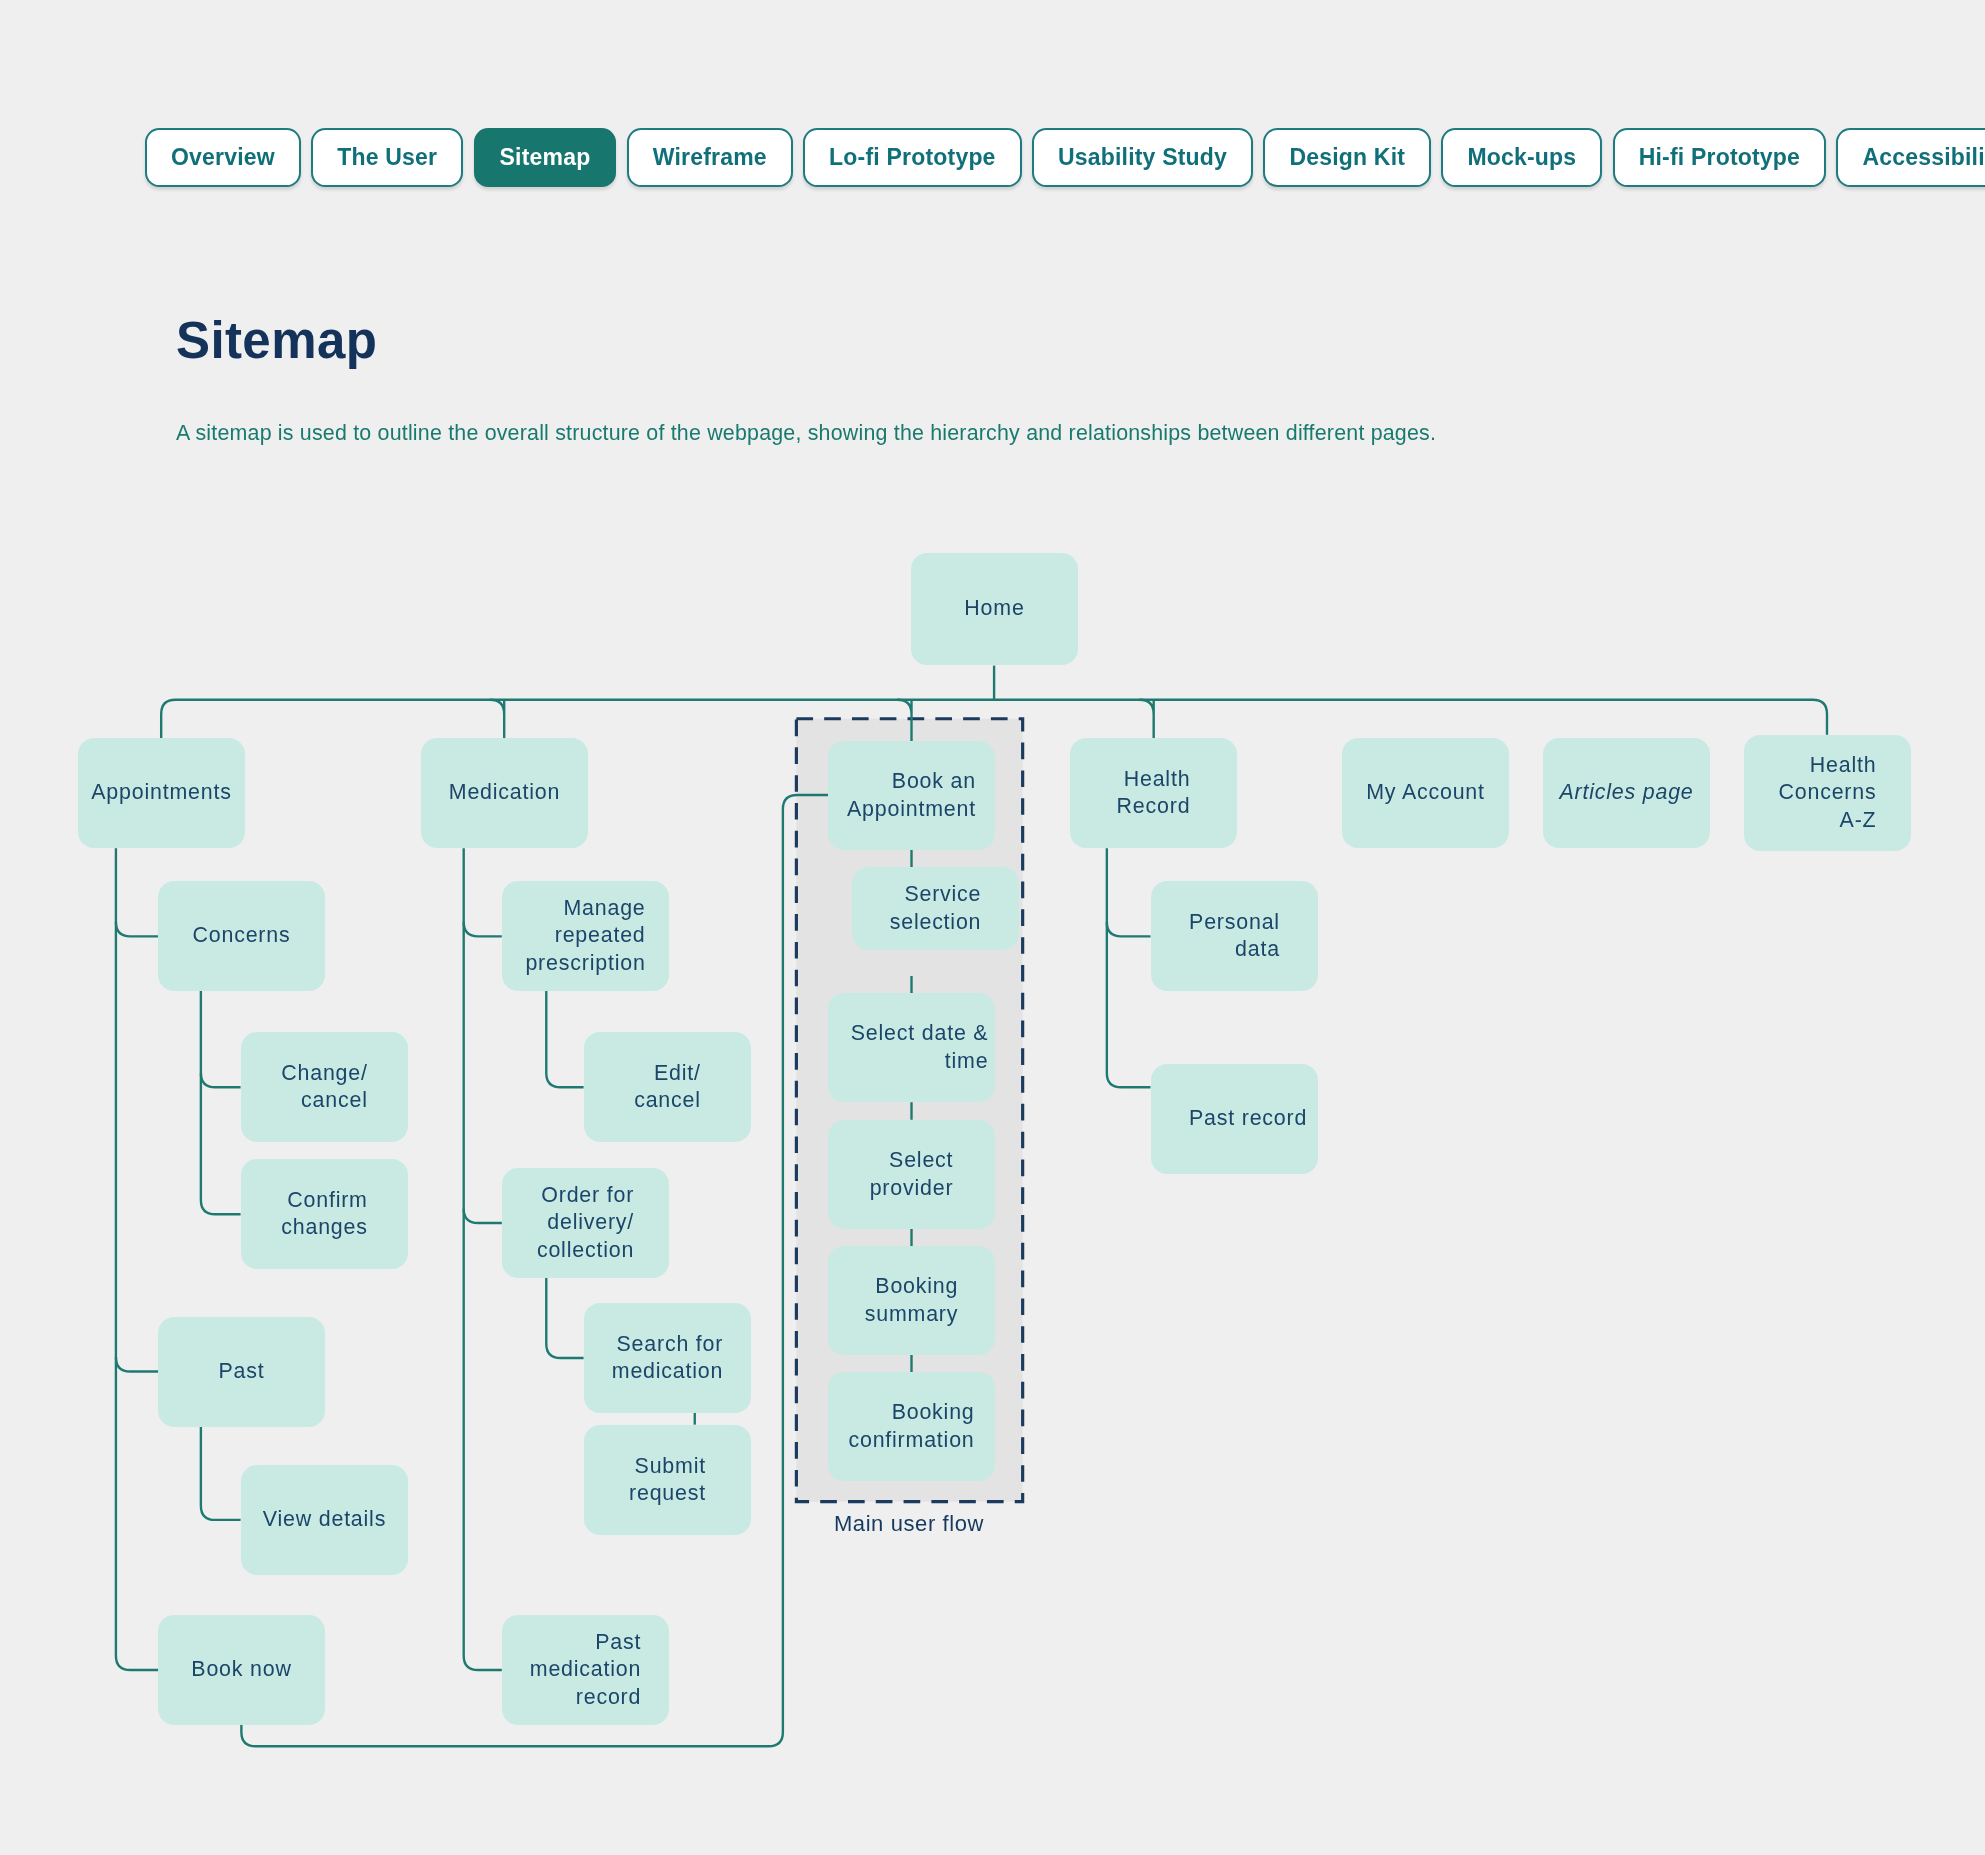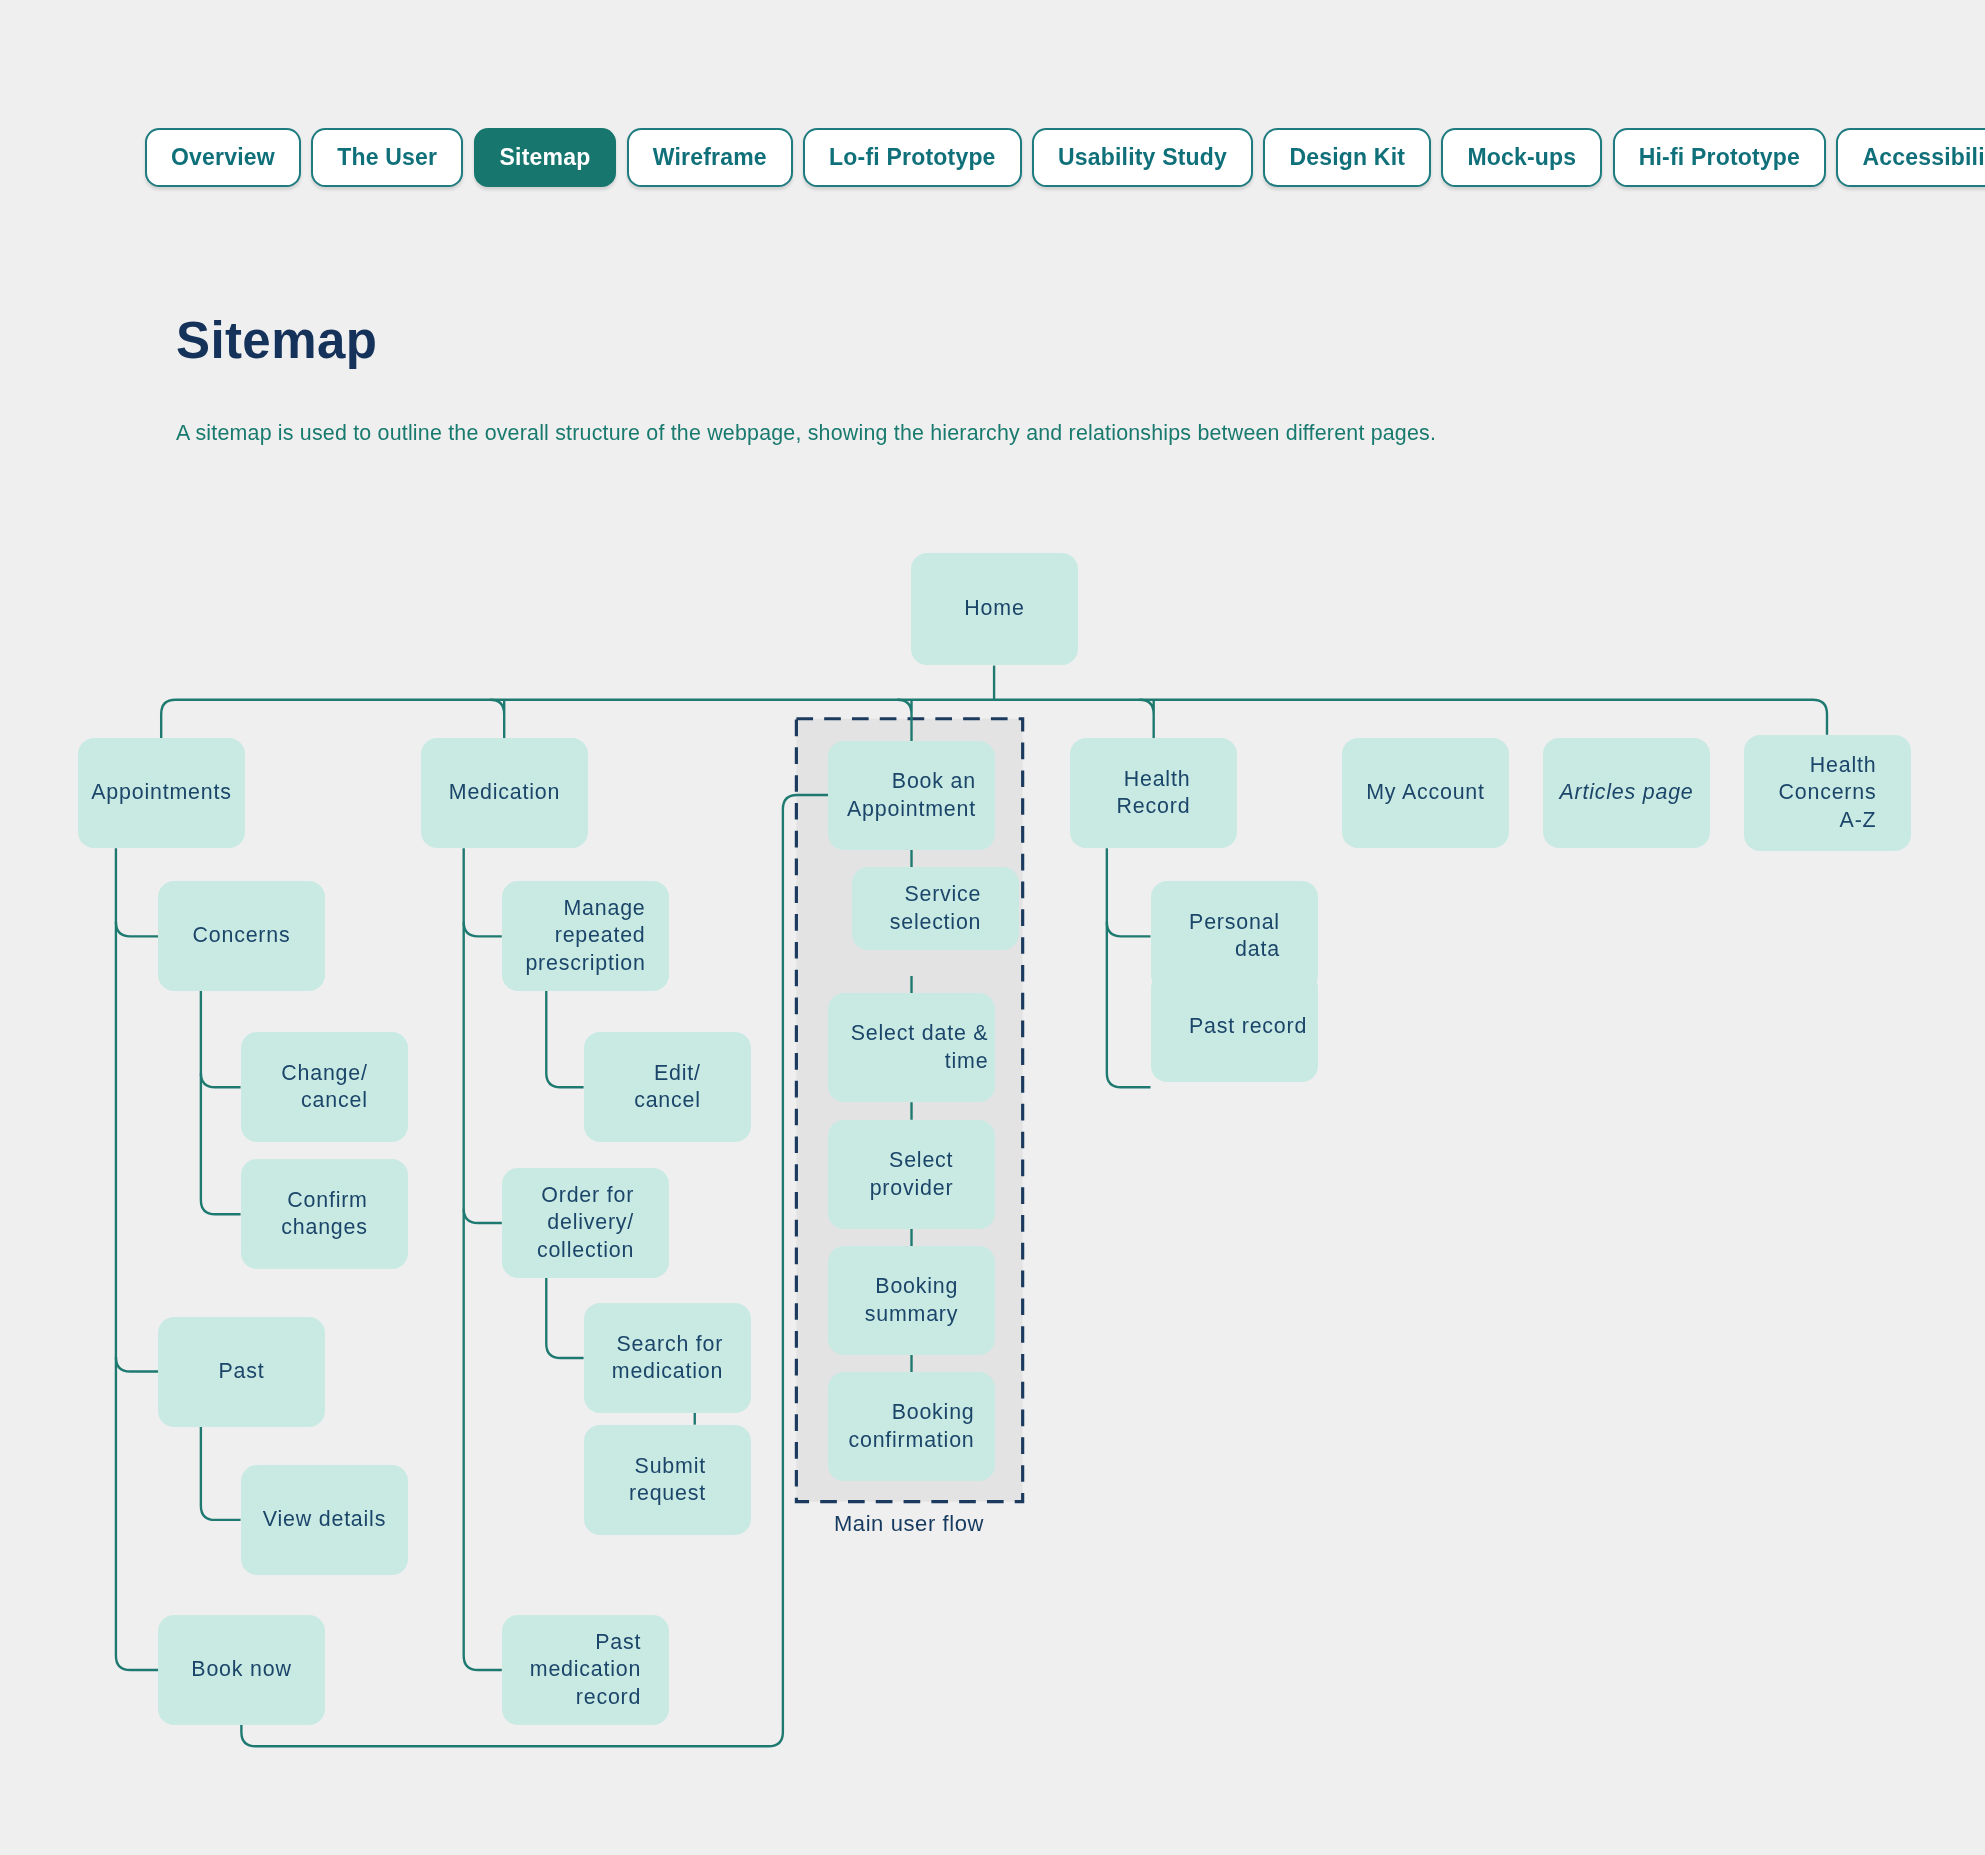--- a/index.html
+++ b/index.html
@@ -134,19 +134,19 @@
         <div class="node" style="left: 828px; top: 993px; width: 167px; height: 109px; padding-left: 21px;">Select date &amp;
 time</div>
         <div class="node" style="left: 828px; top: 1120px; width: 167px; height: 109px;">Select
 provider</div>
         <div class="node" style="left: 828px; top: 1246px; width: 167px; height: 109px;">Booking
 summary</div>
         <div class="node" style="left: 828px; top: 1372px; width: 167px; height: 109px;">Booking
 confirmation</div>
         <div class="node" style="left: 1151px; top: 881px; width: 167px; height: 110px;">Personal
 data</div>
-        <div class="node" style="left: 1151px; top: 972px; width: 167px; height: 110px; padding-left: 32px;">Past record</div>
+        <div class="node" style="left: 1151px; top: 1064px; width: 167px; height: 110px; padding-left: 32px;">Past record</div>
       </div>
 
     <div id="main-flow-label">Main user flow</div>
   </div>
 </div>
 
 
 </body></html>

